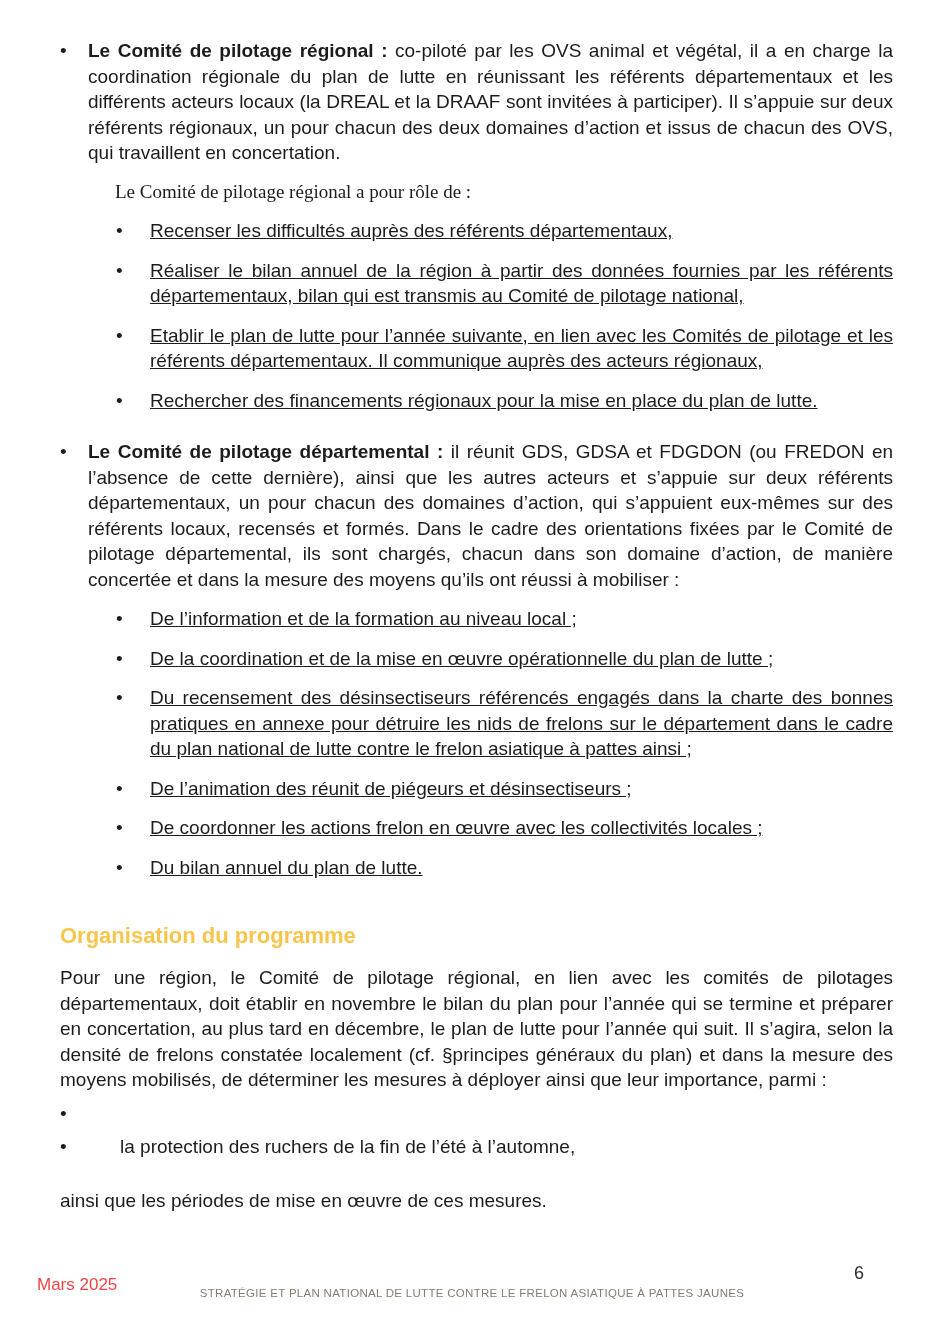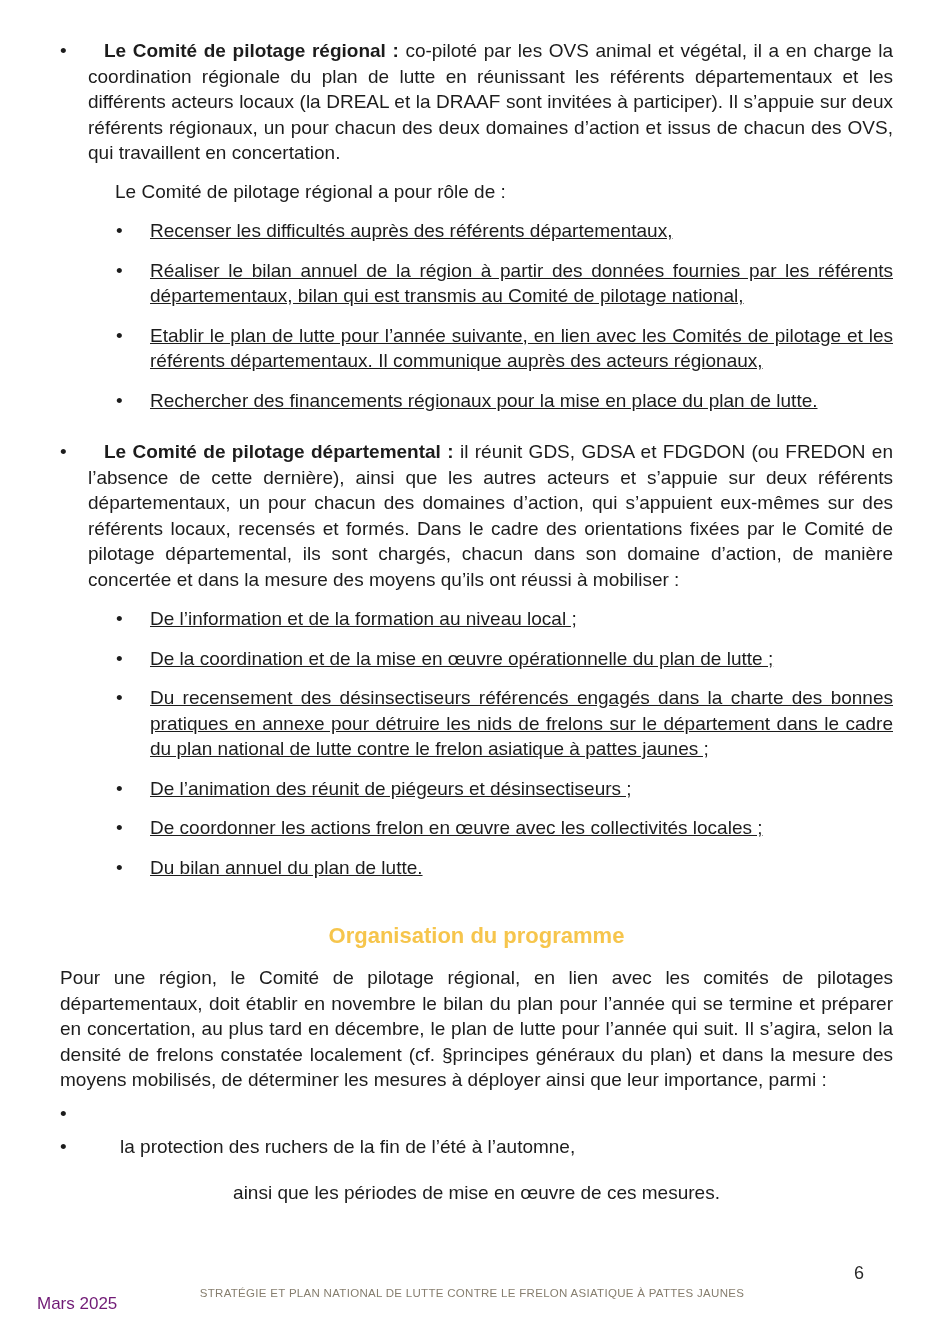--- a/index.html
+++ b/index.html
@@ -20,45 +20,43 @@
     top: 38px;
     left: 60px;
     right: 51px;
   }
   ul { list-style: none; margin: 0; padding: 0; }
   .just { text-align: justify; margin: 0; }
   .l1 > li { display: flex; align-items: flex-start; }
   .l1 > li + li { margin-top: 26px; }
   .b1-marker { flex: none; width: 28px; }
   .li-body { flex: 1 1 auto; min-width: 0; }
-  .li-body .lead { font-weight: 700; margin-left: 16px; }
-  .intro { margin: 13px 0 0 27px; }
+  .li-body .lead { font-weight: 700; }
+  .intro { margin: 13px 0 0 27px; font-family: Liberation Serif, serif; }
   .l2 { padding-left: 28px; margin-top: 2px; }
   .l2 > li { display: flex; align-items: flex-start; margin-top: 14px; }
   .b2-marker { flex: none; width: 34px; }
   .l2 .just { flex: 1 1 auto; min-width: 0; text-decoration: underline; }
   .section-heading {
     font-size: 22px;
     line-height: 26px;
     font-weight: 700;
     color: #F6C54C;
     margin: 43px 0 16px 0;
-    text-align: center;
   }
   .l3 { margin-top: 6px; }
   .l3 > li { display: flex; align-items: flex-start; margin-top: 8px; }
   .b3-marker { flex: none; width: 60px; }
-  .closing { margin-top: 20px; text-align: center; }
+  .closing { margin-top: 28px; }
   .footer-date {
     position: absolute;
     left: 37px;
     top: 1272px;
     font-size: 17px;
-    color: #701a75;
-    margin-top: 19px;
+    color: #ef4444;
   }
   .footer-title {
     position: absolute;
     left: 0;
     right: 0;
     top: 1281px;
     text-align: center;
     font-size: 11.5px;
     font-weight: 400;
     letter-spacing: 0.3px;
@@ -114,21 +112,21 @@
             <li>
               <span class="b2-marker">•</span>
               <p class="just">De l’information et de la formation au niveau local ;</p>
             </li>
             <li>
               <span class="b2-marker">•</span>
               <p class="just">De la coordination et de la mise en œuvre opérationnelle du plan de lutte ;</p>
             </li>
             <li>
               <span class="b2-marker">•</span>
-              <p class="just">Du recensement des désinsectiseurs référencés engagés dans la charte des bonnes pratiques en annexe pour détruire les nids de frelons sur le département dans le cadre du plan national de lutte contre le frelon asiatique à pattes jaunes ;</p>
+              <p class="just">Du recensement des désinsectiseurs référencés engagés dans la charte des bonnes pratiques en annexe pour détruire les nids de frelons sur le département dans le cadre du plan national de lutte contre le frelon asiatique à pattes ainsi ;</p>
             </li>
             <li>
               <span class="b2-marker">•</span>
               <p class="just">De l’animation des réunit de piégeurs et désinsectiseurs ;</p>
             </li>
             <li>
               <span class="b2-marker">•</span>
               <p class="just">De coordonner les actions frelon en œuvre avec les collectivités locales ;</p>
             </li>
             <li>

